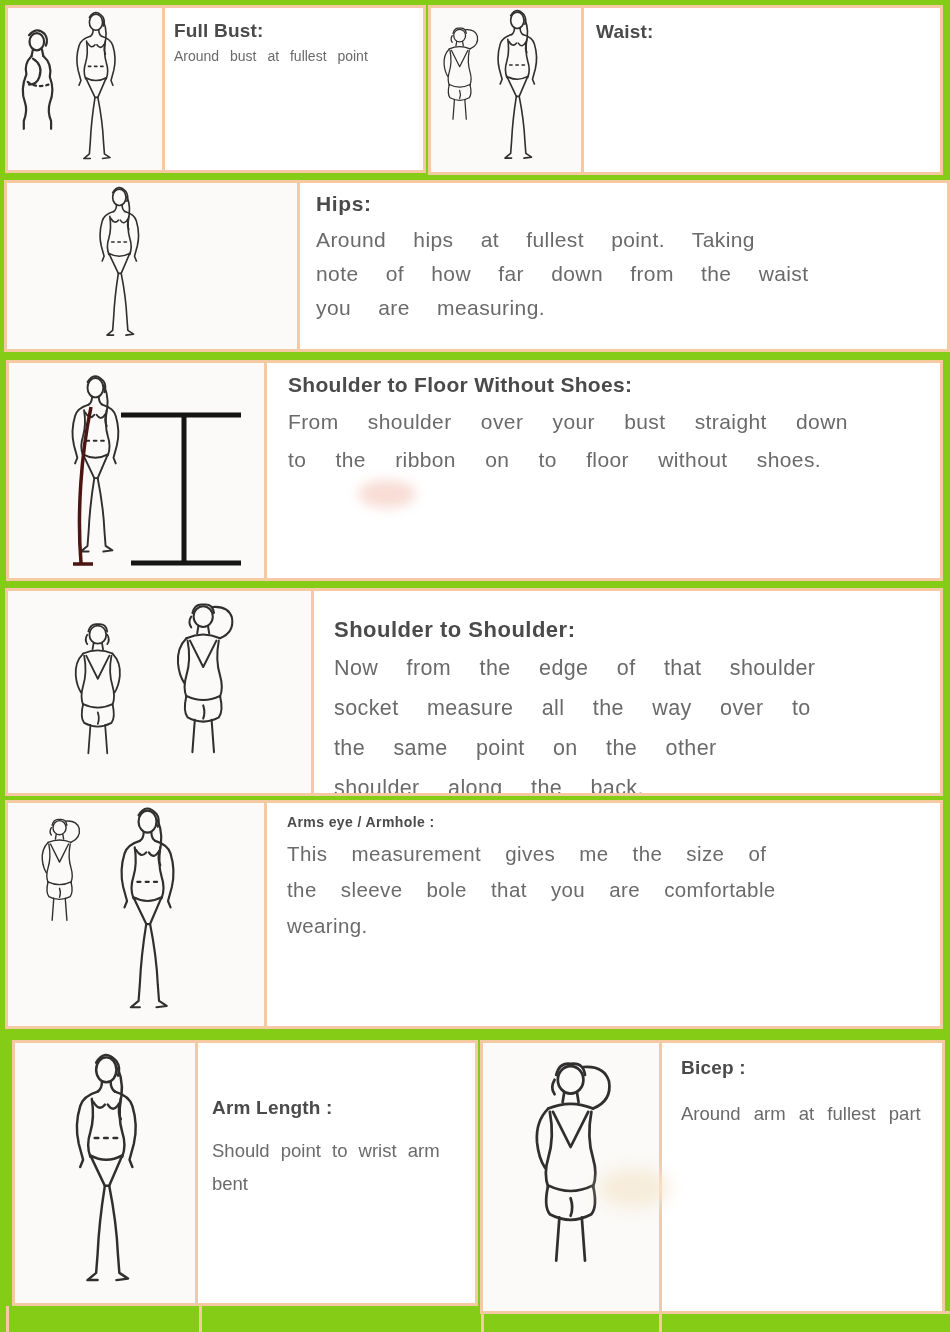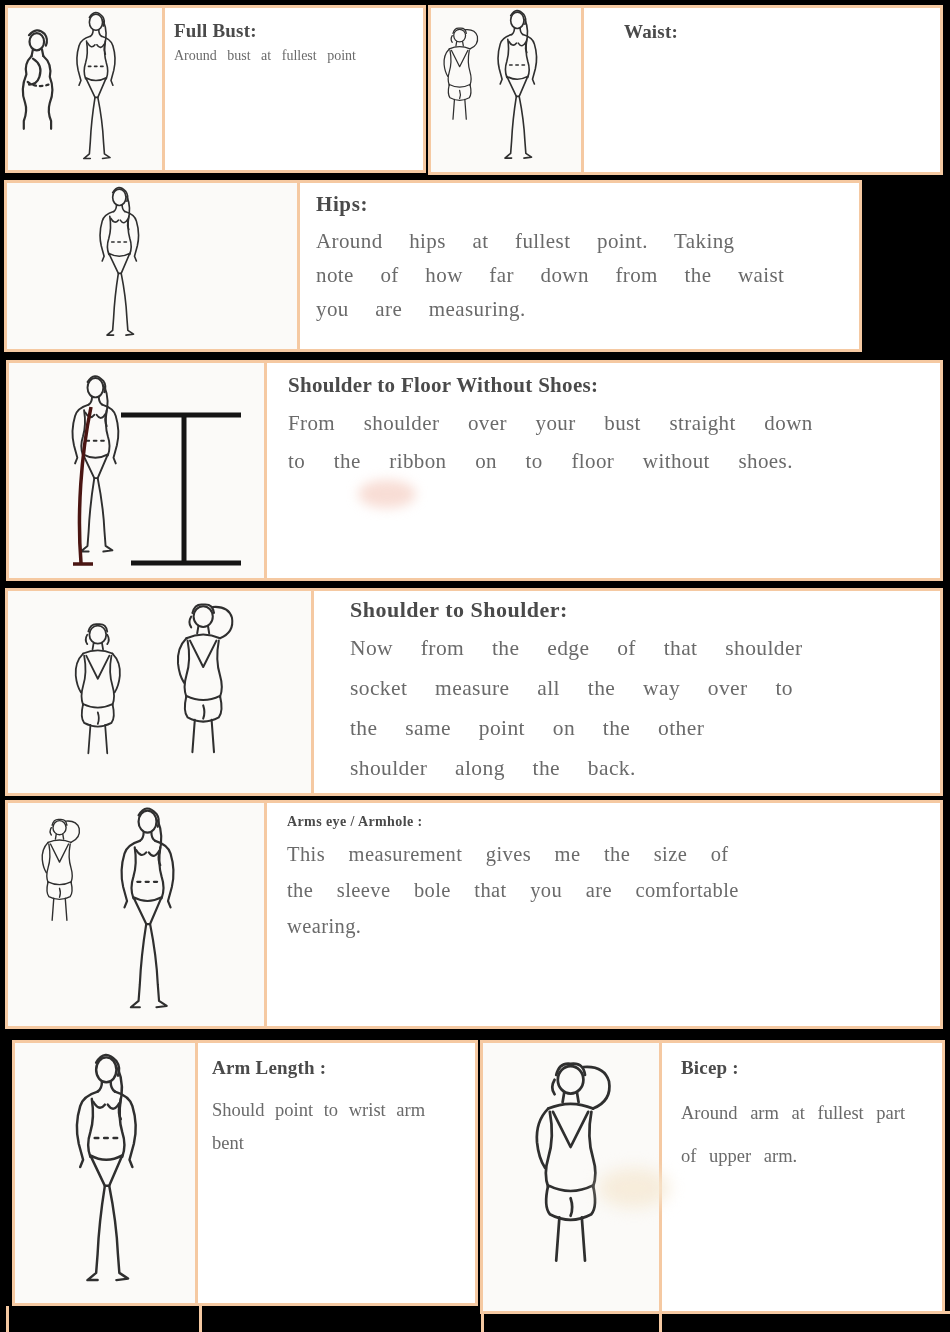--- a/index.html
+++ b/index.html
@@ -2,75 +2,75 @@
 <html><head>
 <meta charset="utf-8">
 <style>
   :root{
     --border:#f5c9a2;
     --hd:#4a4a4a;
     --bd:#6a6a6a;
   }
   html,body{margin:0;padding:0;background:#ffffff;}
   body{font-family:"Liberation Sans", sans-serif;}
-  .canvas{position:relative;width:950px;height:1332px;background:#000000;overflow:hidden;margin:0;font-family:Liberation Serif, serif;}
+  .canvas{position:relative;width:950px;height:1332px;background:#84cc16;overflow:hidden;margin:0;}
   .sec{position:absolute;display:flex;border:3px solid var(--border);background:#ffffff;box-sizing:border-box;}
   .fig{flex:none;border-right:3px solid var(--border);background:#fbfaf8;box-sizing:border-box;overflow:hidden;}
   .txt{flex:1;box-sizing:border-box;overflow:hidden;}
   .hd{margin:0;color:var(--hd);font-weight:700;}
   .bd{color:var(--bd);}
   .tline{white-space:nowrap;}
   .cellsvg{display:block;width:100%;height:100%;}
   .sketch{stroke:#2f2f2f;fill:none;stroke-width:1.7px;stroke-linecap:round;stroke-linejoin:round;}
 
   
   .s-fb{left:5px;top:5px;width:421px;height:168px;}
   .s-fb .fig{width:157px;}
   .s-fb .txt{padding:12px 6px 0 9px;}
   .s-fb .hd{font-size:19px;letter-spacing:.2px;}
   .s-fb .bd{font-size:14px;word-spacing:7px;margin-top:6px;}
-  .s-w{left:428px;top:5px;width:515px;height:170px;gap:28px;}
+  .s-w{left:428px;top:5px;width:515px;height:170px;}
   .s-w .fig{width:153px;}
   .s-w .txt{padding:13px 6px 0 12px;}
   .s-w .hd{font-size:19px;letter-spacing:.2px;}
   .s-w .bd{font-size:17px;word-spacing:6px;margin-top:13px;}
 
   
-  .s-hip{left:4px;top:180px;width:858px;height:172px;}
+  .s-hip{left:4px;top:180px;width:946px;height:172px;}
   .s-hip .fig{width:293px;}
   .s-hip .txt{padding:9px 14px 0 16px;}
   .s-hip .hd{font-size:21px;letter-spacing:.6px;}
   .s-hip .bd{font-size:21px;word-spacing:21px;letter-spacing:.4px;line-height:34px;margin-top:7px;}
 
   
   .s-stf{left:6px;top:360px;width:937px;height:221px;}
   .s-stf .fig{width:258px;}
   .s-stf .txt{padding:10px 14px 0 21px;}
   .s-stf .hd{font-size:21px;letter-spacing:.3px;}
   .s-stf .bd{font-size:21px;word-spacing:23px;letter-spacing:.4px;line-height:38px;margin-top:6px;}
 
   
   .s-sts{left:5px;top:588px;width:938px;height:208px;}
   .s-sts .fig{width:306px;}
-  .s-sts .txt{padding:6px 14px 0 20px;margin-left:16px;}
+  .s-sts .txt{padding:26px 14px 0 20px;}
   .s-sts .hd{font-size:22px;letter-spacing:.5px;}
   .s-sts .bd{font-size:21.5px;word-spacing:22px;letter-spacing:.4px;line-height:40px;margin-top:5px;}
 
   
   .s-ah{left:5px;top:800px;width:938px;height:229px;}
   .s-ah .fig{width:259px;}
   .s-ah .txt{padding:11px 14px 0 20px;}
   .s-ah .hd{font-size:14px;letter-spacing:.4px;}
   .s-ah .bd{font-size:20.5px;word-spacing:18px;letter-spacing:.4px;line-height:36px;margin-top:6px;}
 
   
   .s-al{left:12px;top:1040px;width:466px;height:266px;}
   .s-al .fig{width:183px;}
   .s-al .txt{padding:14px 6px 0 14px;}
-  .s-al .hd{font-size:19px;letter-spacing:.2px;}
+  .s-al .hd{font-size:19px;letter-spacing:.2px;margin-top:40px;}
   .s-al .bd{font-size:18.5px;word-spacing:6px;line-height:33px;margin-top:15px;}
   .s-bc{left:480px;top:1040px;width:465px;height:274px;}
   .s-bc .fig{width:179px;}
   .s-bc .txt{padding:14px 4px 0 19px;}
   .s-bc .hd{font-size:19px;letter-spacing:.2px;}
   .s-bc .bd{font-size:18.5px;word-spacing:8px;line-height:43px;margin-top:13px;}
 
   .stub{position:absolute;width:3px;background:var(--border);}
   .stub-1{left:6px;top:1306px;height:26px;}
   .stub-2{left:199px;top:1306px;height:26px;}
@@ -274,21 +274,20 @@
       <svg class="cellsvg" viewBox="0 0 176 268" preserveAspectRatio="xMidYMid meet" aria-label="woman-back-arm-raised-sketch">
         <g class="sketch">
           <use href="#wbackup" transform="translate(30 16) scale(1.6)"></use>
         </g>
       </svg>
     </div>
     <div class="txt">
       <h3 class="hd">Bicep :</h3>
       <div class="bd">
           <div class="tline">Around arm at fullest part</div>
-          <div class="tline">of upper arm.</div>
         </div>
     </div>
   </section>
 
   <div class="hstub hstub-1"></div>
   <div class="stub stub-1"></div>
   <div class="stub stub-2"></div>
   <div class="stub stub-3"></div>
   <div class="stub stub-4"></div>
 

